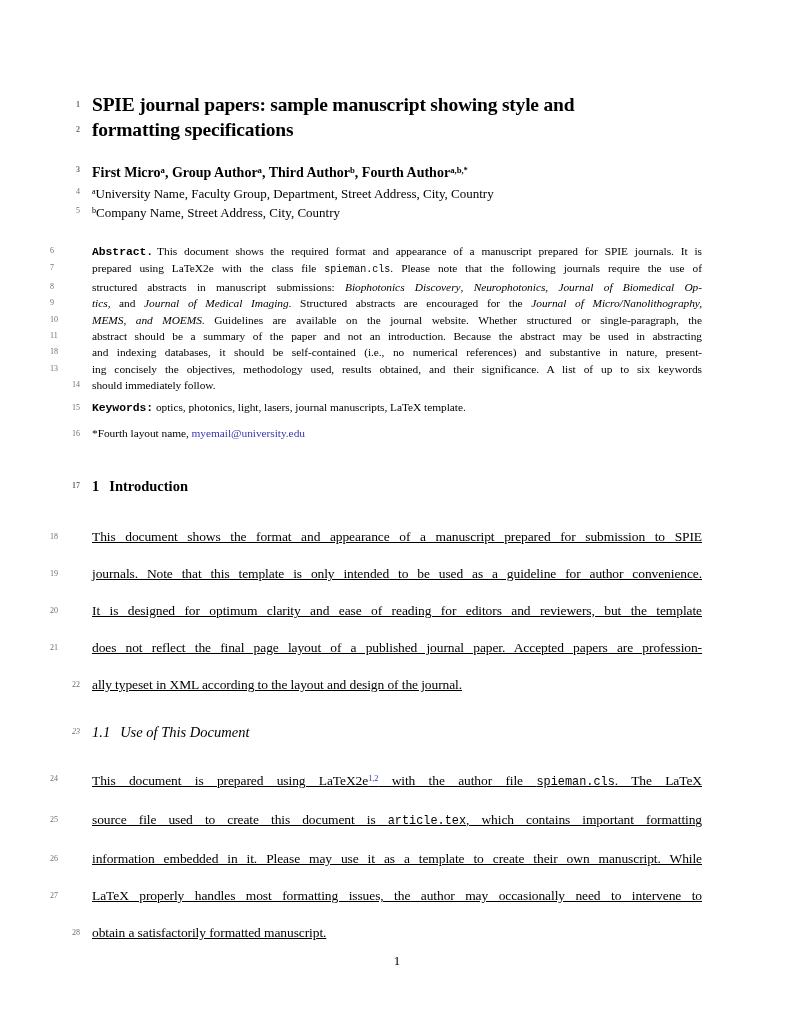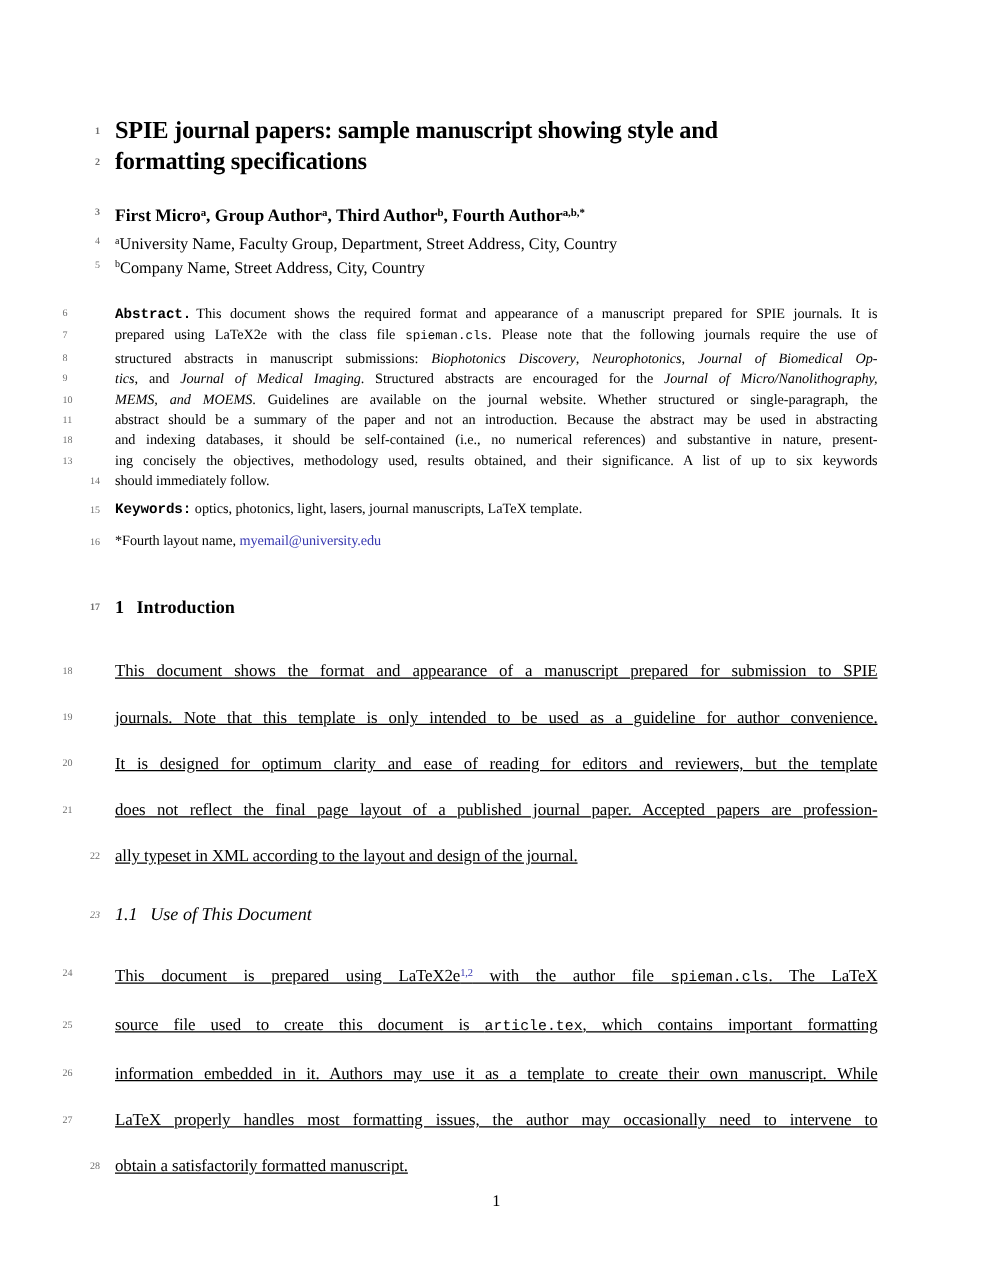--- a/index.html
+++ b/index.html
@@ -91,20 +91,20 @@
     <div class="line bodyl"><span class="lineno">22</span><span><span>ally typeset in XML according to the layout and design of the journal.</span></span></div>
   </div>
 
   <div class="blk" style="top:722px">
     <div class="line h2line"><span class="lineno">23</span><span><span>1.1</span><span class="gapL">Use of This Document</span></span></div>
   </div>
 
   <div class="blk" style="top:760px">
     <div class="line bodyl just"><span class="lineno">24</span><span><span>This document is prepared using LaTeX2e</span><span class="sup suplink">1,2</span><span> with the author file </span><span class="tt">spieman.cls</span><span>. The LaTeX</span></span></div>
     <div class="line bodyl just"><span class="lineno">25</span><span><span>source file used to create this document is </span><span class="tt">article.tex</span><span>, which contains important formatting</span></span></div>
-    <div class="line bodyl just"><span class="lineno">26</span><span><span>information embedded in it. Authors may use it as a template to create their own manuscript. While</span></span></div>
+    <div class="line bodyl just"><span class="lineno">26</span><span><span>information embedded in it. Please may use it as a template to create their own manuscript. While</span></span></div>
     <div class="line bodyl just"><span class="lineno">27</span><span><span>LaTeX properly handles most formatting issues, the author may occasionally need to intervene to</span></span></div>
     <div class="line bodyl"><span class="lineno">28</span><span><span>obtain a satisfactorily formatted manuscript.</span></span></div>
   </div>
 
   <div class="pageno">1</div>
 
 </div>
 
 </body></html>

